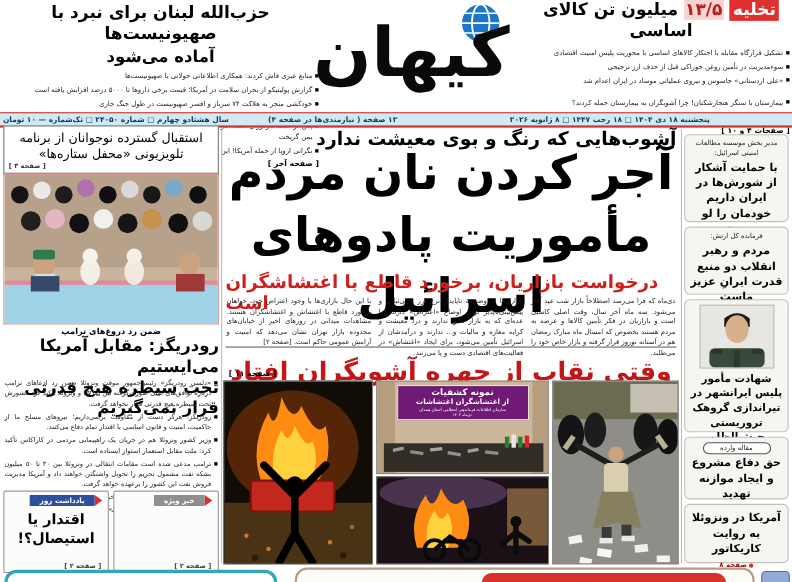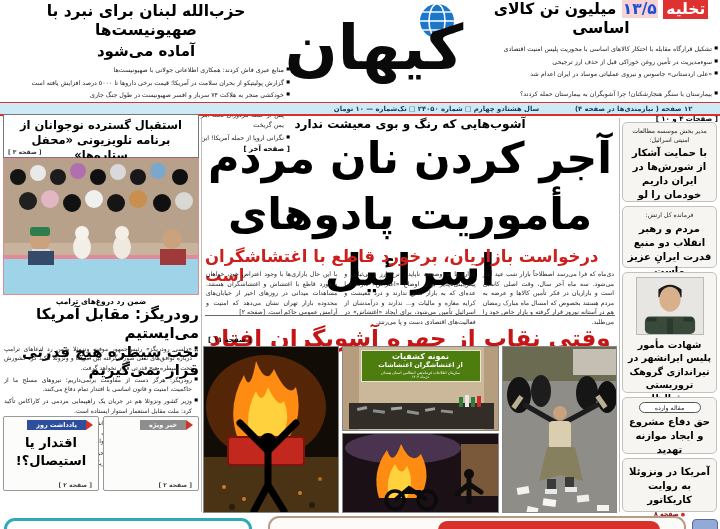--- a/index.html
+++ b/index.html
@@ -6,21 +6,21 @@
   html,body{width:720px;height:529px;background:#fff;}
   body{font-family:"DejaVu Sans",sans-serif;}
   .page{position:relative;width:720px;height:529px;background:#fff;overflow:hidden;direction:rtl;color:#111;}
 
   
   .tl-block{position:absolute;left:2px;top:2px;width:288px;}
   .tr-block{position:absolute;left:484px;top:0;width:234px;}
   .m-head{font-weight:bold;text-align:center;font-size:15.5px;line-height:1.25;color:#000;}
   .m-head2{font-weight:bold;text-align:center;font-size:15px;color:#000;margin-top:1px;}
   .badge-red{display:inline-block;background:#e03131;color:#fff;padding:0 3px;}
-  .num-red{color:#1d4ed8;background:#f7d3d3;padding:0 1px;}
+  .num-red{color:#b91c1c;background:#f7d3d3;padding:0 1px;}
   .cols2{display:flex;gap:7px;margin-top:5px;flex-direction:column;}
   .cols2>div{flex:1;}
   .b{position:relative;font-size:6.3px;line-height:1.55;text-align:justify;color:#222;margin-bottom:3px;padding-right:6px;}
   .b::before{content:"■";position:absolute;right:0;top:1px;font-size:4px;color:#000;}
   .pref{font-size:7px;font-weight:bold;color:#000;margin-top:2px;}
 
   .logo-wrap{position:absolute;left:296px;top:0;width:184px;height:100px;}
   .logo-text{position:absolute;right:14px;top:8px;width:100%;text-align:center;font-size:62px;font-weight:bold;color:#0a0a0a;letter-spacing:-2px;line-height:1.3;}
   .globe{position:absolute;left:122px;top:2px;}
 
@@ -29,53 +29,53 @@
   .info-bar .seg{padding:0 8px;white-space:nowrap;}
   .seg-date{width:46%;text-align:center;}
   .seg-pages{width:24%;text-align:center;}
   .seg-issue{width:30%;text-align:center;}
 
   
   .vrule{position:absolute;width:0;border-right:1px solid #bdbdb7;}
   .hrule{position:absolute;border-top:1px solid #666;}
 
   
-  .c-kicker{position:absolute;left:205px;top:117px;width:410px;text-align:center;font-size:12px;font-weight:bold;color:#000;}
+  .c-kicker{position:absolute;left:205px;top:117px;width:410px;font-size:17px;font-weight:bold;color:#000;}
   .c-h1{position:absolute;left:203px;top:130px;width:414px;text-align:center;font-weight:bold;color:#000;font-size:43px;line-height:56px;letter-spacing:-1px;}
   .c-sub{position:absolute;left:205px;top:247px;width:410px;text-align:left;font-size:16.5px;font-weight:bold;color:#ce1f1c;}
   .c-body{position:absolute;left:206px;top:269px;width:408px;display:flex;gap:7px;}
   .c-body .bcol{flex:1;font-size:6.2px;line-height:1.55;text-align:justify;color:#1c1c1c;}
   .k2{position:absolute;left:205px;top:317px;width:410px;text-align:center;font-size:8px;font-weight:bold;color:#000;}
   .h2r{position:absolute;left:205px;top:325px;width:410px;text-align:center;font-size:23px;font-weight:bold;color:#c41616;letter-spacing:-0.5px;}
   .pref2{position:absolute;left:208px;top:336px;font-size:7px;font-weight:bold;color:#000;}
 
   
   .photo{position:absolute;overflow:hidden;border:1px solid #888;background:#000;}
   .ph-left{left:203px;top:346px;width:136px;height:167px;}
   .ph-midtop{left:342px;top:346px;width:157px;height:85px;background:#cbb89a;}
   .ph-midbot{left:342px;top:433px;width:157px;height:80px;}
   .ph-right{left:502px;top:346px;width:115px;height:167px;background:#8f8d88;}
-  .banner{position:relative;margin:3px auto 0;width:120px;background:#4d7c0f;border:1px solid #e9e4d4;color:#fff;text-align:center;padding:1px 16px 2px;z-index:2;}
+  .banner{position:relative;margin:3px auto 0;width:120px;background:#701a75;border:1px solid #e9e4d4;color:#fff;text-align:center;padding:1px 16px 2px;z-index:2;}
   .banner .l1{font-size:8px;font-weight:bold;}
   .banner .l2{font-size:6.5px;font-weight:bold;}
   .banner .l3{font-size:3.8px;margin-top:1px;}
   .banner .l4{font-size:3.5px;}
   .photo svg{position:absolute;left:0;top:0;}
 
   
   .tv-box{position:absolute;left:3px;top:114px;width:196px;height:44px;border:1px solid #777;padding:3px 4px;background:#fff;}
-  .tv-title{font-size:11.5px;font-weight:bold;text-align:center;line-height:1.3;color:#000;}
+  .tv-title{font-size:11.5px;font-weight:normal;text-align:center;line-height:1.3;color:#000;}
   .tv-page{position:absolute;left:4px;bottom:2px;font-size:6px;font-weight:bold;color:#333;}
   .tv-photo{position:absolute;left:3px;top:158px;width:196px;height:137px;border:1px solid #d98f8f;overflow:hidden;}
   .rod-kicker{position:absolute;left:3px;top:297px;width:196px;text-align:center;font-size:7.5px;font-weight:bold;color:#000;}
   .rod-head{position:absolute;left:3px;top:305px;width:196px;text-align:right;font-size:15px;line-height:1.25;font-weight:bold;color:#000;letter-spacing:-0.5px;}
   .rod-bullets{position:absolute;left:4px;top:344px;width:194px;}
   .rod-bullets .b{font-size:6.1px;margin-bottom:2.5px;}
 
-  .teaser{position:absolute;top:416px;height:75px;border:1px solid #999;background:#fcfcfa;border-radius:2px;padding:13px 4px 3px;}
+  .teaser{position:absolute;top:446px;height:75px;border:1px solid #999;background:#fcfcfa;border-radius:2px;padding:13px 4px 3px;}
   .teaser .t-title{font-weight:bold;text-align:center;color:#000;line-height:1.4;}
   .teaser .t-page{position:absolute;bottom:2px;right:6px;font-size:6px;font-weight:bold;color:#444;}
   .t-special{left:103px;width:96px;}
   .t-special .t-title{font-size:8.8px;}
   .t-note{left:3px;width:96px;}
   .t-note .t-title{font-size:13px;margin-top:4px;}
   .badge-tab{position:absolute;top:3px;right:5px;display:flex;align-items:center;}
   .badge-tab .arrow{width:0;height:0;border-top:5px solid transparent;border-bottom:5px solid transparent;border-left:7px solid #d8302a;}
   .badge-tab .tab{color:#fff;font-size:6.5px;font-weight:bold;padding:1px 9px;white-space:nowrap;}
   .tab-gray{background:#8e8e8e;}
@@ -146,20 +146,21 @@
       </div>
       <div>
         <div class="b">پس از حمله مزدوران تحت امر آل‌سعود کاخ «معاشیق» در عدن سقوط کرد؛ رئیس شورای انتقالی جنوب یمن گریخت</div>
         <div class="b">نگرانی اروپا از حمله آمریکا! این بار به جزیره اروپایی گرینلند</div>
         <div class="pref">[ صفحه آخر ]</div>
       </div>
     </div>
   </div>
 
   <div class="info-bar">
+    <div class="seg seg-date">پنجشنبه ۱۸ دی ۱۴۰۴ □ ۱۸ رجب ۱۴۴۷ □ ۸ ژانویه ۲۰۲۶</div>
     <div class="seg seg-pages">۱۲ صفحه ( نیازمندی‌ها در صفحه ۴)</div>
     <div class="seg seg-issue">سال هشتادو چهارم □ شماره ۲۴۰۵۰ □ تک‌شماره — ۱۰ تومان</div>
   </div>
 
   <div class="vrule" style="left:201px;top:118px;height:394px;"></div>
   <div class="vrule" style="left:619px;top:118px;height:394px;"></div>
 
   <div class="c-kicker">آشوب‌هایی که رنگ و بوی معیشت ندارد</div>
   <div class="c-h1">
     <div>آجر کردن نان مردم</div>

